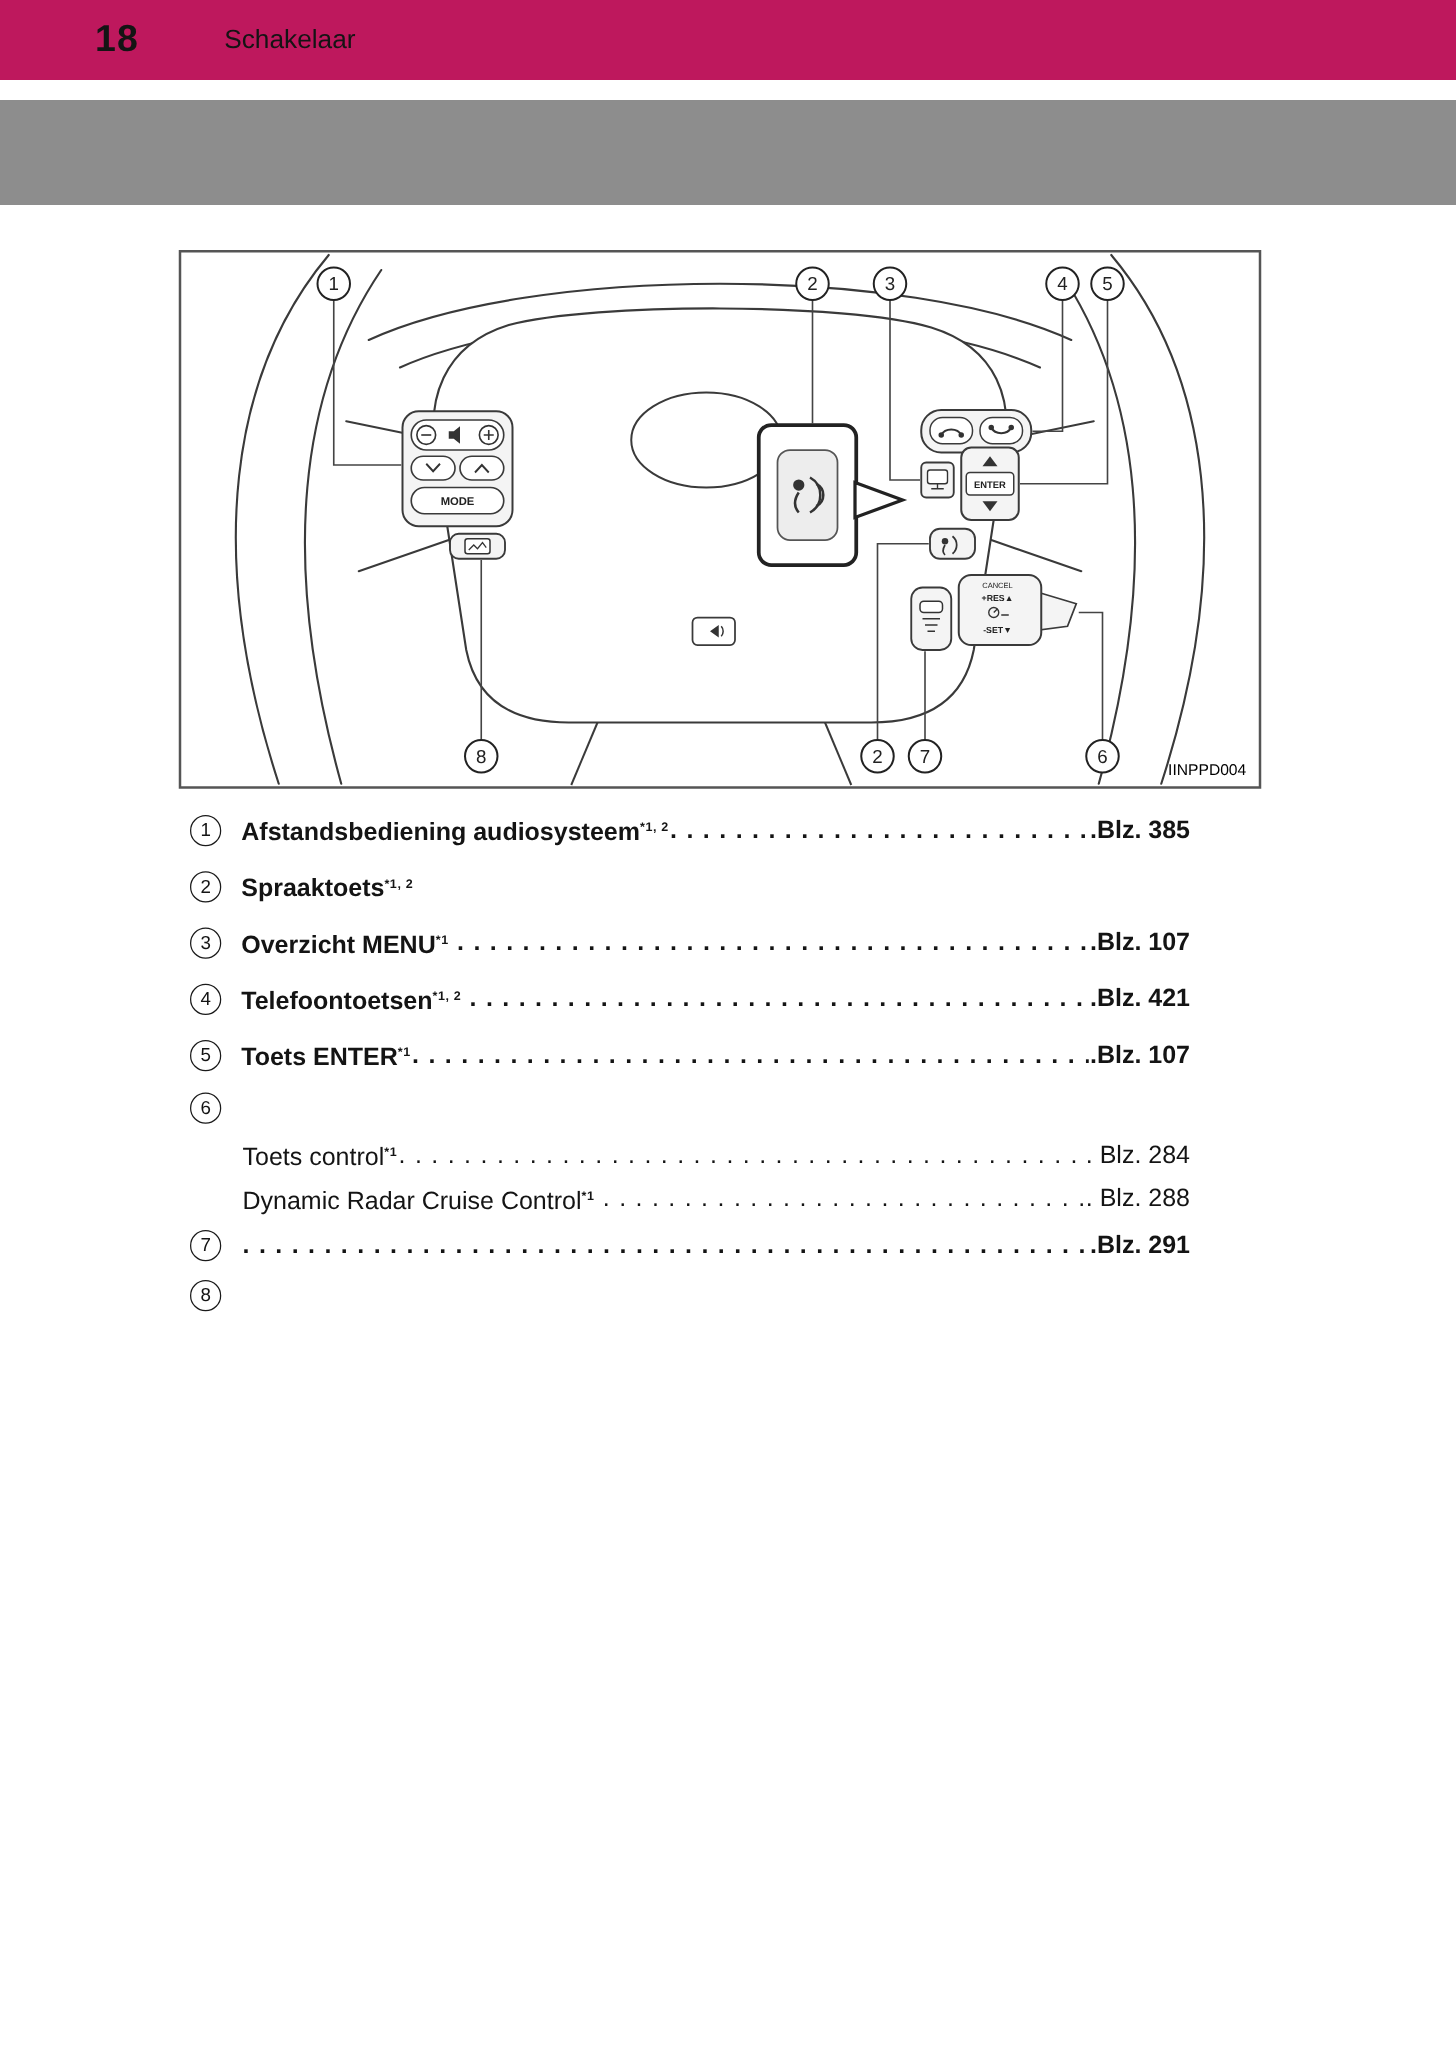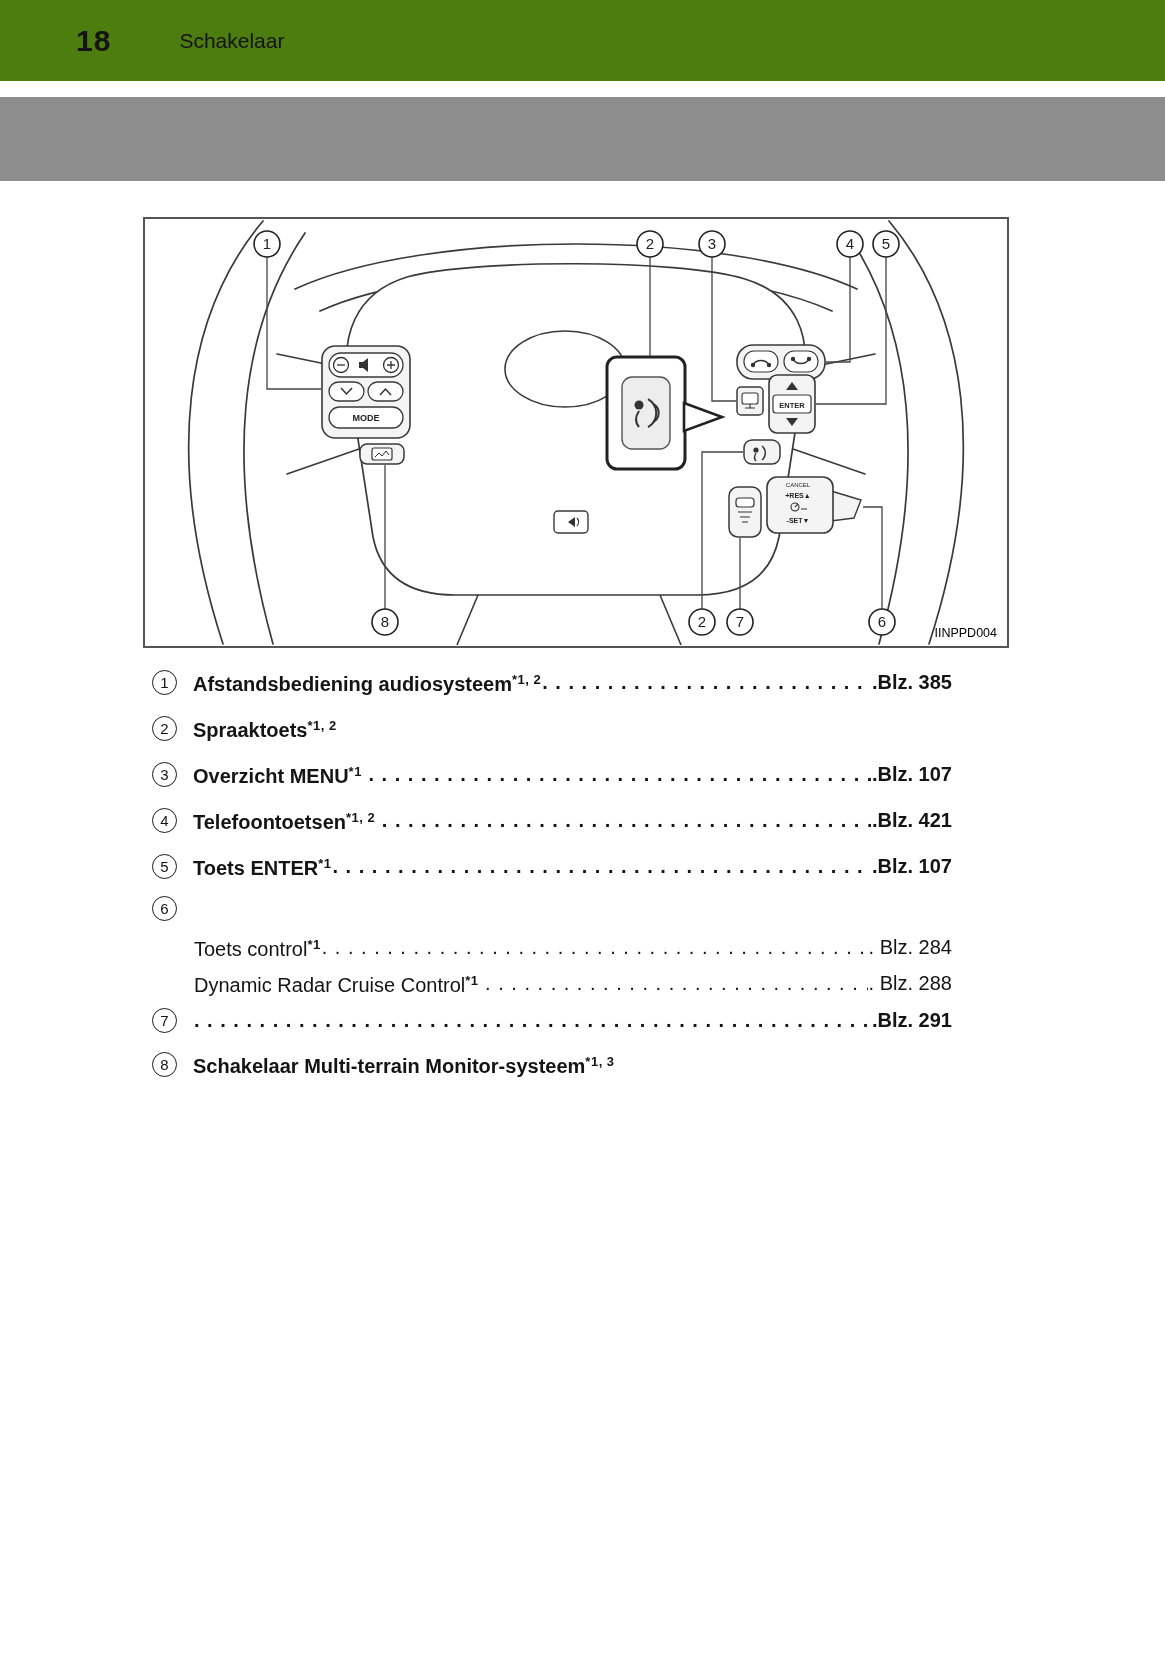--- a/index.html
+++ b/index.html
@@ -1,21 +1,21 @@
 <!DOCTYPE html>
 <html><head>
 <meta charset="utf-8">
 <style>
   html,body{margin:0;padding:0;}
   body{
     width:1165px;min-height:1653px;background:#ffffff;
     font-family:"Liberation Sans", sans-serif;color:#141414;
   }
   .topbar{
-    height:81px;background:#4d7c0f;display:flex;align-items:center;
+    height:64px;background:#be185d;display:flex;align-items:center;
   }
   .page-num{font-size:30px;font-weight:bold;margin-left:76px;letter-spacing:1px;}
   .section-title{font-size:21px;margin-left:68px;}
   .gap{height:16px;background:#ffffff;}
   .gray-band{height:84px;background:#8d8d8d;}
   .diagram-box{
     width:862px;height:427px;border:2px solid #555;
     margin:36px 0 0 143px;position:relative;background:#fff;
   }
   .diagram-box svg{position:absolute;left:0;top:0;width:100%;height:100%;}
@@ -29,21 +29,21 @@
   }
   .row.sub{
     font-weight:normal;margin-left:42px;margin-bottom:8px;margin-top:-4px;
   }
   .cnum{
     flex:none;width:25px;height:25px;border:1.6px solid #1a1a1a;border-radius:50%;
     display:inline-flex;align-items:center;justify-content:center;
     font-size:15px;font-weight:normal;margin-right:16px;box-sizing:border-box;
   }
   .ititle{flex:none;white-space:nowrap;}
-  sup.fn{font-size:13px;font-weight:bold;vertical-align:7px;letter-spacing:0.5px;text-align:center;}
+  sup.fn{font-size:10px;font-weight:bold;vertical-align:7px;letter-spacing:0.5px;text-align:center;}
   .row.sub sup.fn{font-weight:bold;}
   .dots{
     flex:1 1 auto;overflow:hidden;white-space:nowrap;margin:0 1px;
     letter-spacing:1px;
   }
   .pref{flex:none;white-space:nowrap;}
   svg text{font-family:"Liberation Sans", sans-serif;fill:#222;}
 </style>
 </head>
 <body>
@@ -293,16 +293,15 @@
   </div>
 
   <div class="row">
     <span class="cnum">7</span>
     <span class="dots">. . . . . . . . . . . . . . . . . . . . . . . . . . . . . . . . . . . . . . . . . . . . . . . . . . . . . . . . . . . . . . . . . . . . . . . . . . . . . . . .</span>
     <span class="pref">.Blz. 291</span>
   </div>
 
   <div class="row">
     <span class="cnum">8</span>
-    <span class="ititle"><span>Schakelaar Multi-terrain Monitor-systeem</span><sup class="fn">*1, 3</sup></span>
   </div>
 
 </div>
 
 </body></html>

